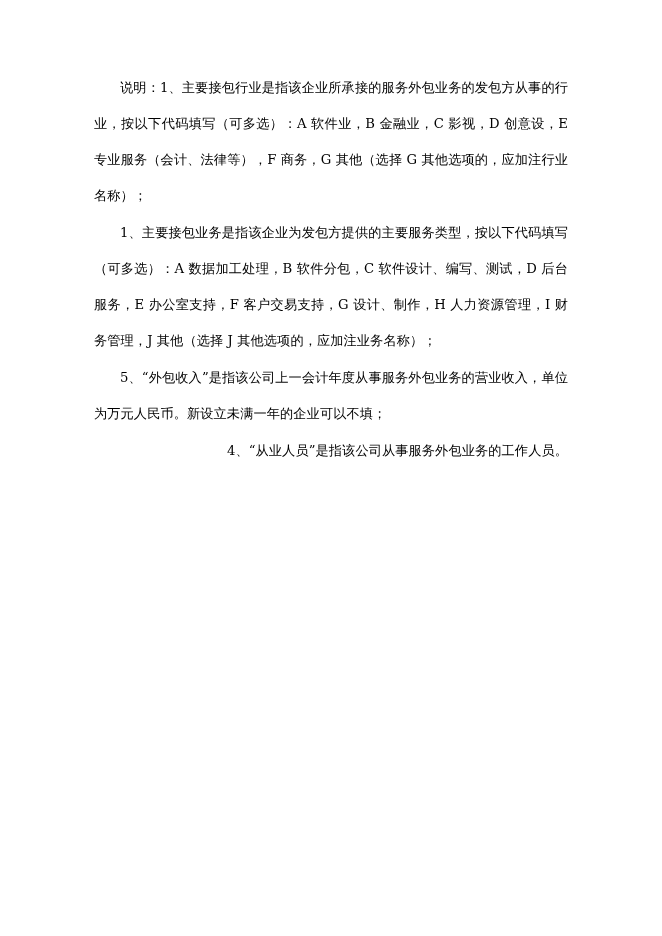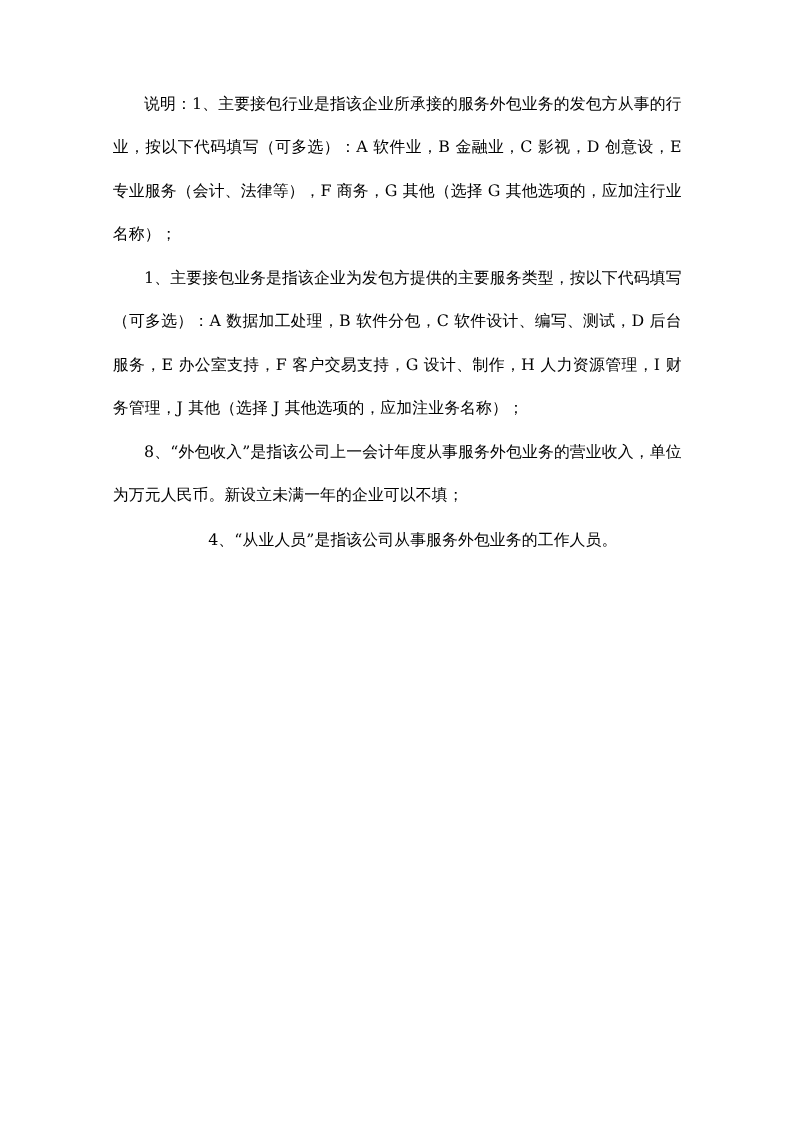--- a/index.html
+++ b/index.html
@@ -31,26 +31,26 @@
     margin: 0 0 1px 0;
     font-size: 13.2px;
     line-height: 36px;
     text-align: justify;
     text-justify: inter-ideograph;
     text-indent: 26px;
     letter-spacing: 0.1px;
     word-break: break-all;
   }
   .para:last-child {
-    text-align: center;
+    text-align: right;
   }
 </style>
 </head>
 <body>
 
 <div class="page">
   <div class="doc-body">
     <p class="para">说明：1、主要接包行业是指该企业所承接的服务外包业务的发包方从事的行业，按以下代码填写（可多选）：A 软件业，B 金融业，C 影视，D 创意设，E 专业服务（会计、法律等），F 商务，G 其他（选择 G 其他选项的，应加注行业名称）；</p>
     <p class="para">1、主要接包业务是指该企业为发包方提供的主要服务类型，按以下代码填写（可多选）：A 数据加工处理，B 软件分包，C 软件设计、编写、测试，D 后台服务，E 办公室支持，F 客户交易支持，G 设计、制作，H 人力资源管理，I 财务管理，J 其他（选择 J 其他选项的，应加注业务名称）；</p>
-    <p class="para">8、“外包收入”是指该公司上一会计年度从事服务外包业务的营业收入，单位为万元人民币。新设立未满一年的企业可以不填；</p>
+    <p class="para">5、“外包收入”是指该公司上一会计年度从事服务外包业务的营业收入，单位为万元人民币。新设立未满一年的企业可以不填；</p>
     <p class="para">4、“从业人员”是指该公司从事服务外包业务的工作人员。</p>
   </div>
 </div>
 
 </body></html>

